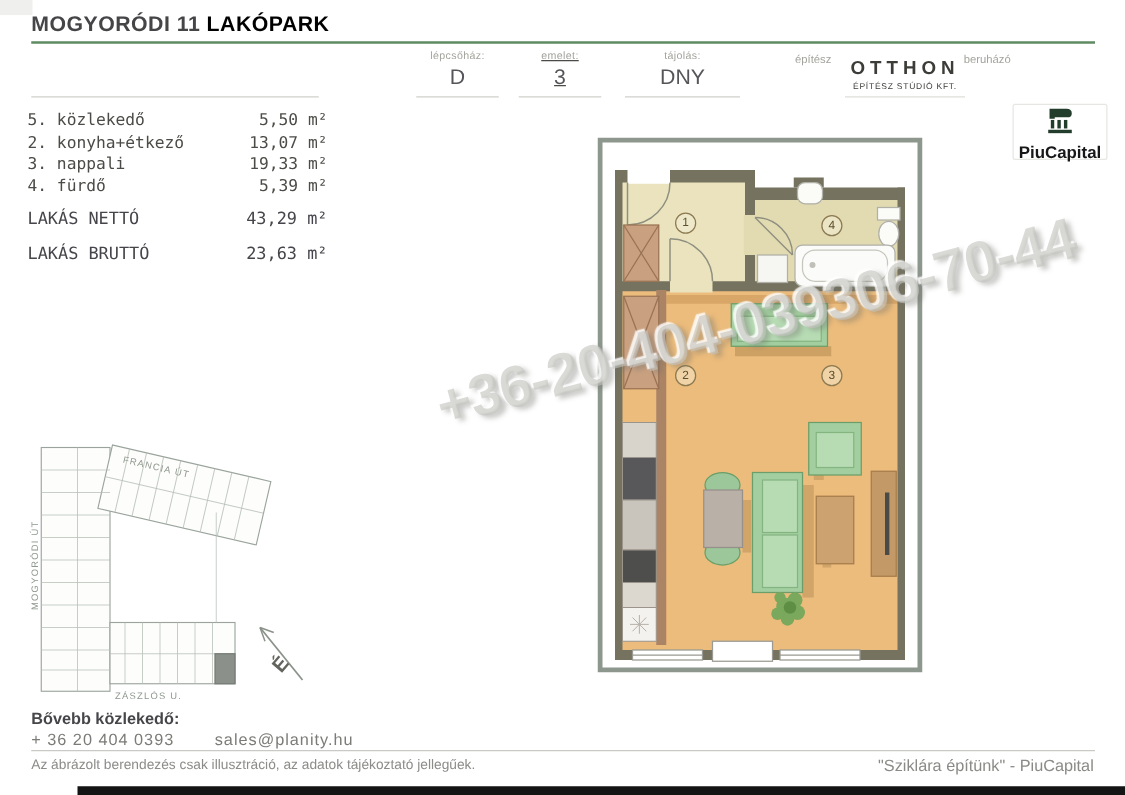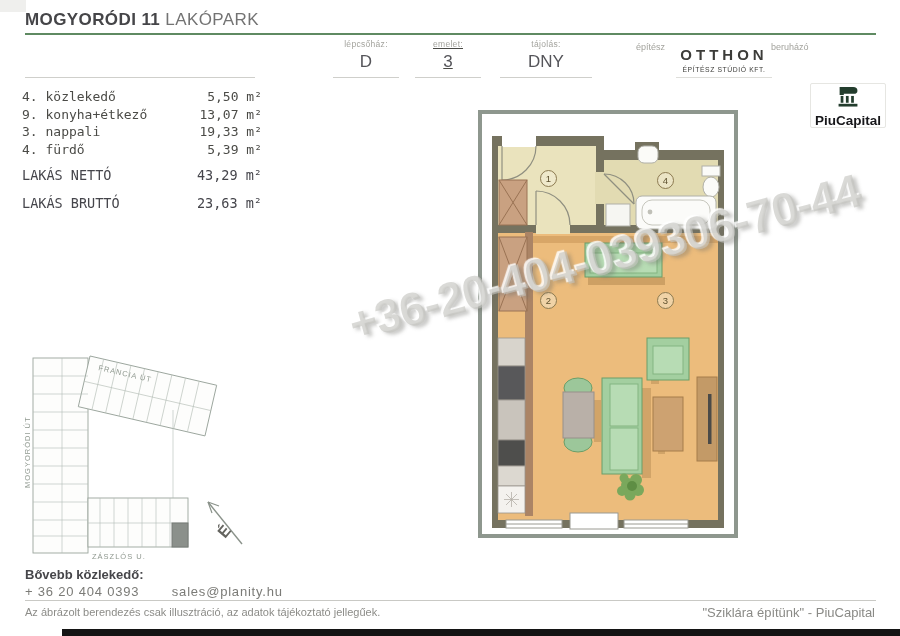--- a/index.html
+++ b/index.html
@@ -2,21 +2,21 @@
 <html><head>
 <meta charset="utf-8">
 <style>
   html,body{margin:0;padding:0;background:#e8e8e8;}
   #page{position:relative;width:900px;height:636px;background:#ffffff;overflow:hidden;
         font-family:"Liberation Sans",sans-serif;color:#4a4a46;}
   .abs{position:absolute;}
   
   #title{left:25px;top:10px;font-size:17px;letter-spacing:.4px;color:#47474a;}
   #title .bold{font-weight:bold;color:#454548;}
-  #title .light{font-weight:400;color:#737373;}
+  #title .light{font-weight:700;color:#000000;}
   #green-rule{left:25px;top:33px;width:851px;height:2px;background:#5f8a62;}
   #unit-id{left:24px;top:39px;font-size:30px;font-weight:800;letter-spacing:6px;color:#6b6b68;}
   .cell-underline{height:1px;background:#cfcfcb;top:77px;}
   .fcell{top:39px;text-align:center;}
   .fcell .lbl{font-size:8.5px;color:#a3a39d;letter-spacing:.3px;display:block;}
   .fcell .val{font-size:17px;color:#55555A;display:block;margin-top:3px;}
   .small-lbl{top:42px;font-size:9px;color:#a3a39d;}
   #otthon{left:676px;top:46px;width:96px;text-align:center;color:#3c3c39;}
   #otthon .nm{font-size:15px;letter-spacing:4px;font-weight:600;}
   #otthon .sub{font-size:6.8px;letter-spacing:.6px;margin-top:3px;}
@@ -91,25 +91,25 @@
       <path d="M4,1 h13 q4,0 4,3.5 q0,3 -3.5,3 H8 v1 H4 Z" fill="#233d2d"></path>
       <rect x="5" y="9.5" width="2.6" height="6.5" fill="#233d2d"></rect>
       <rect x="10" y="9.5" width="2.6" height="6.5" fill="#233d2d"></rect>
       <rect x="15" y="9.5" width="2.6" height="6.5" fill="#233d2d"></rect>
       <rect x="3" y="17" width="18" height="2.6" fill="#233d2d"></rect>
     </svg>
     <div class="nm">PiuCapital</div>
   </div>
 
   <div class="abs room-row" style="top:89px;">
-    <span>4. közlekedő</span>
+    <span>5. közlekedő</span>
     <span>5,50 m²</span>
   </div>
   <div class="abs room-row" style="top:107px;">
-    <span>9. konyha+étkező</span>
+    <span>2. konyha+étkező</span>
     <span>13,07 m²</span>
   </div>
   <div class="abs room-row" style="top:124px;">
     <span>3. nappali</span>
     <span>19,33 m²</span>
   </div>
   <div class="abs room-row" style="top:142px;">
     <span>4. fürdő</span>
     <span>5,39 m²</span>
   </div>

